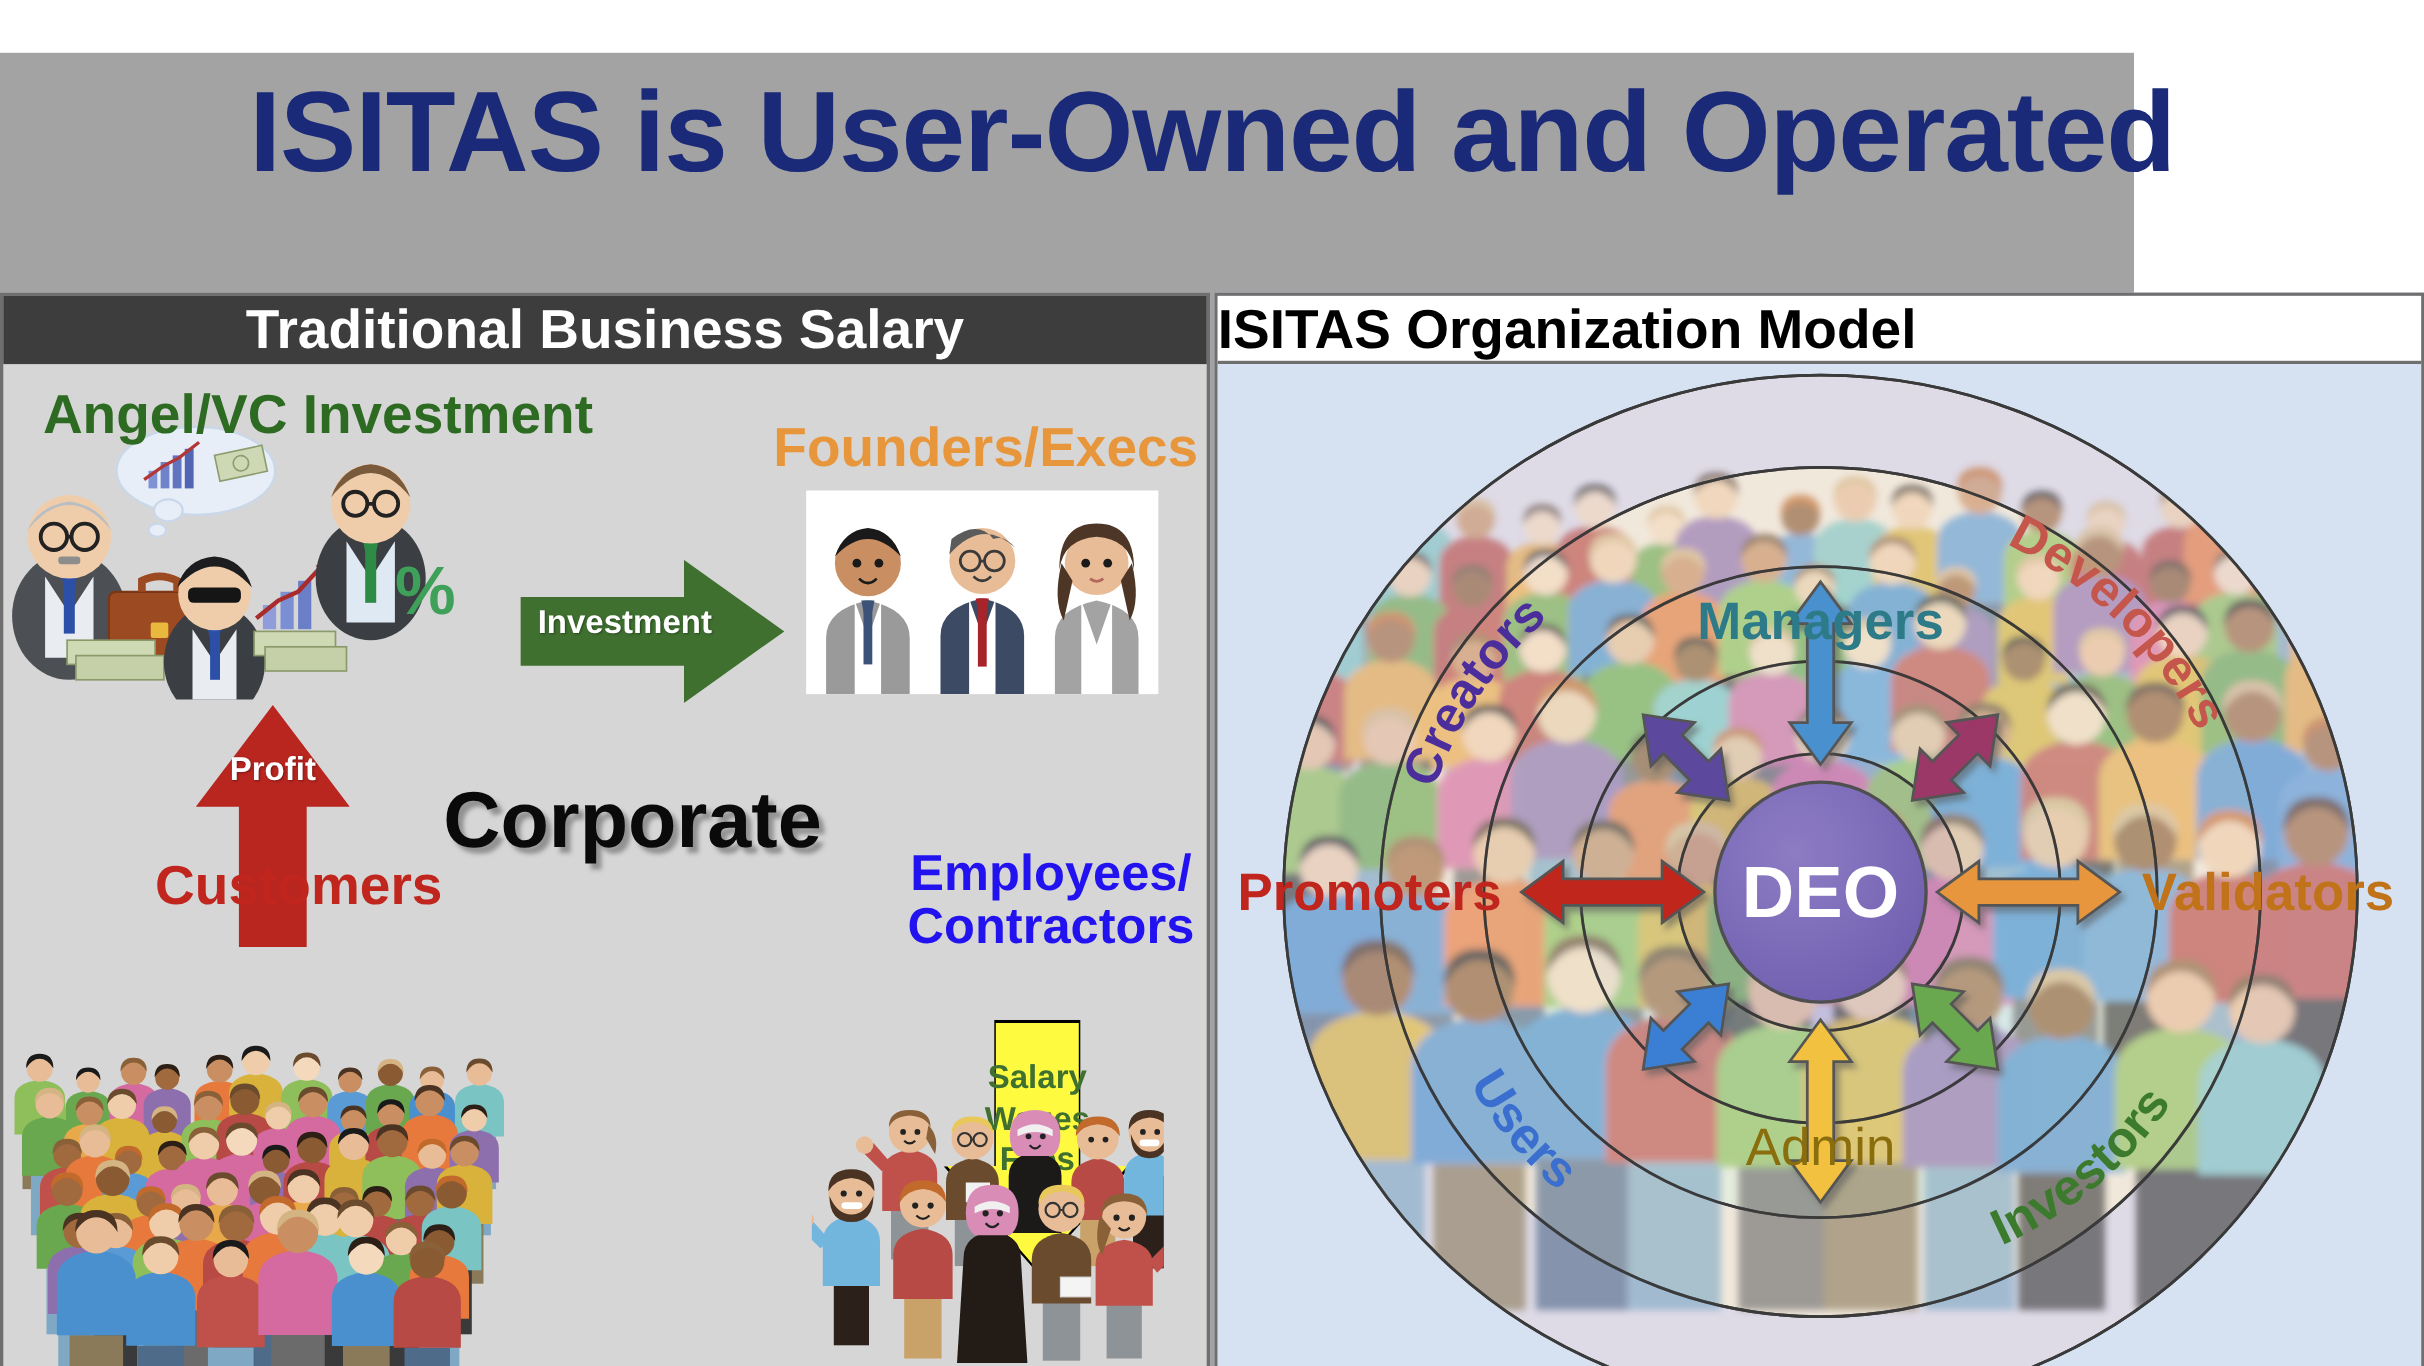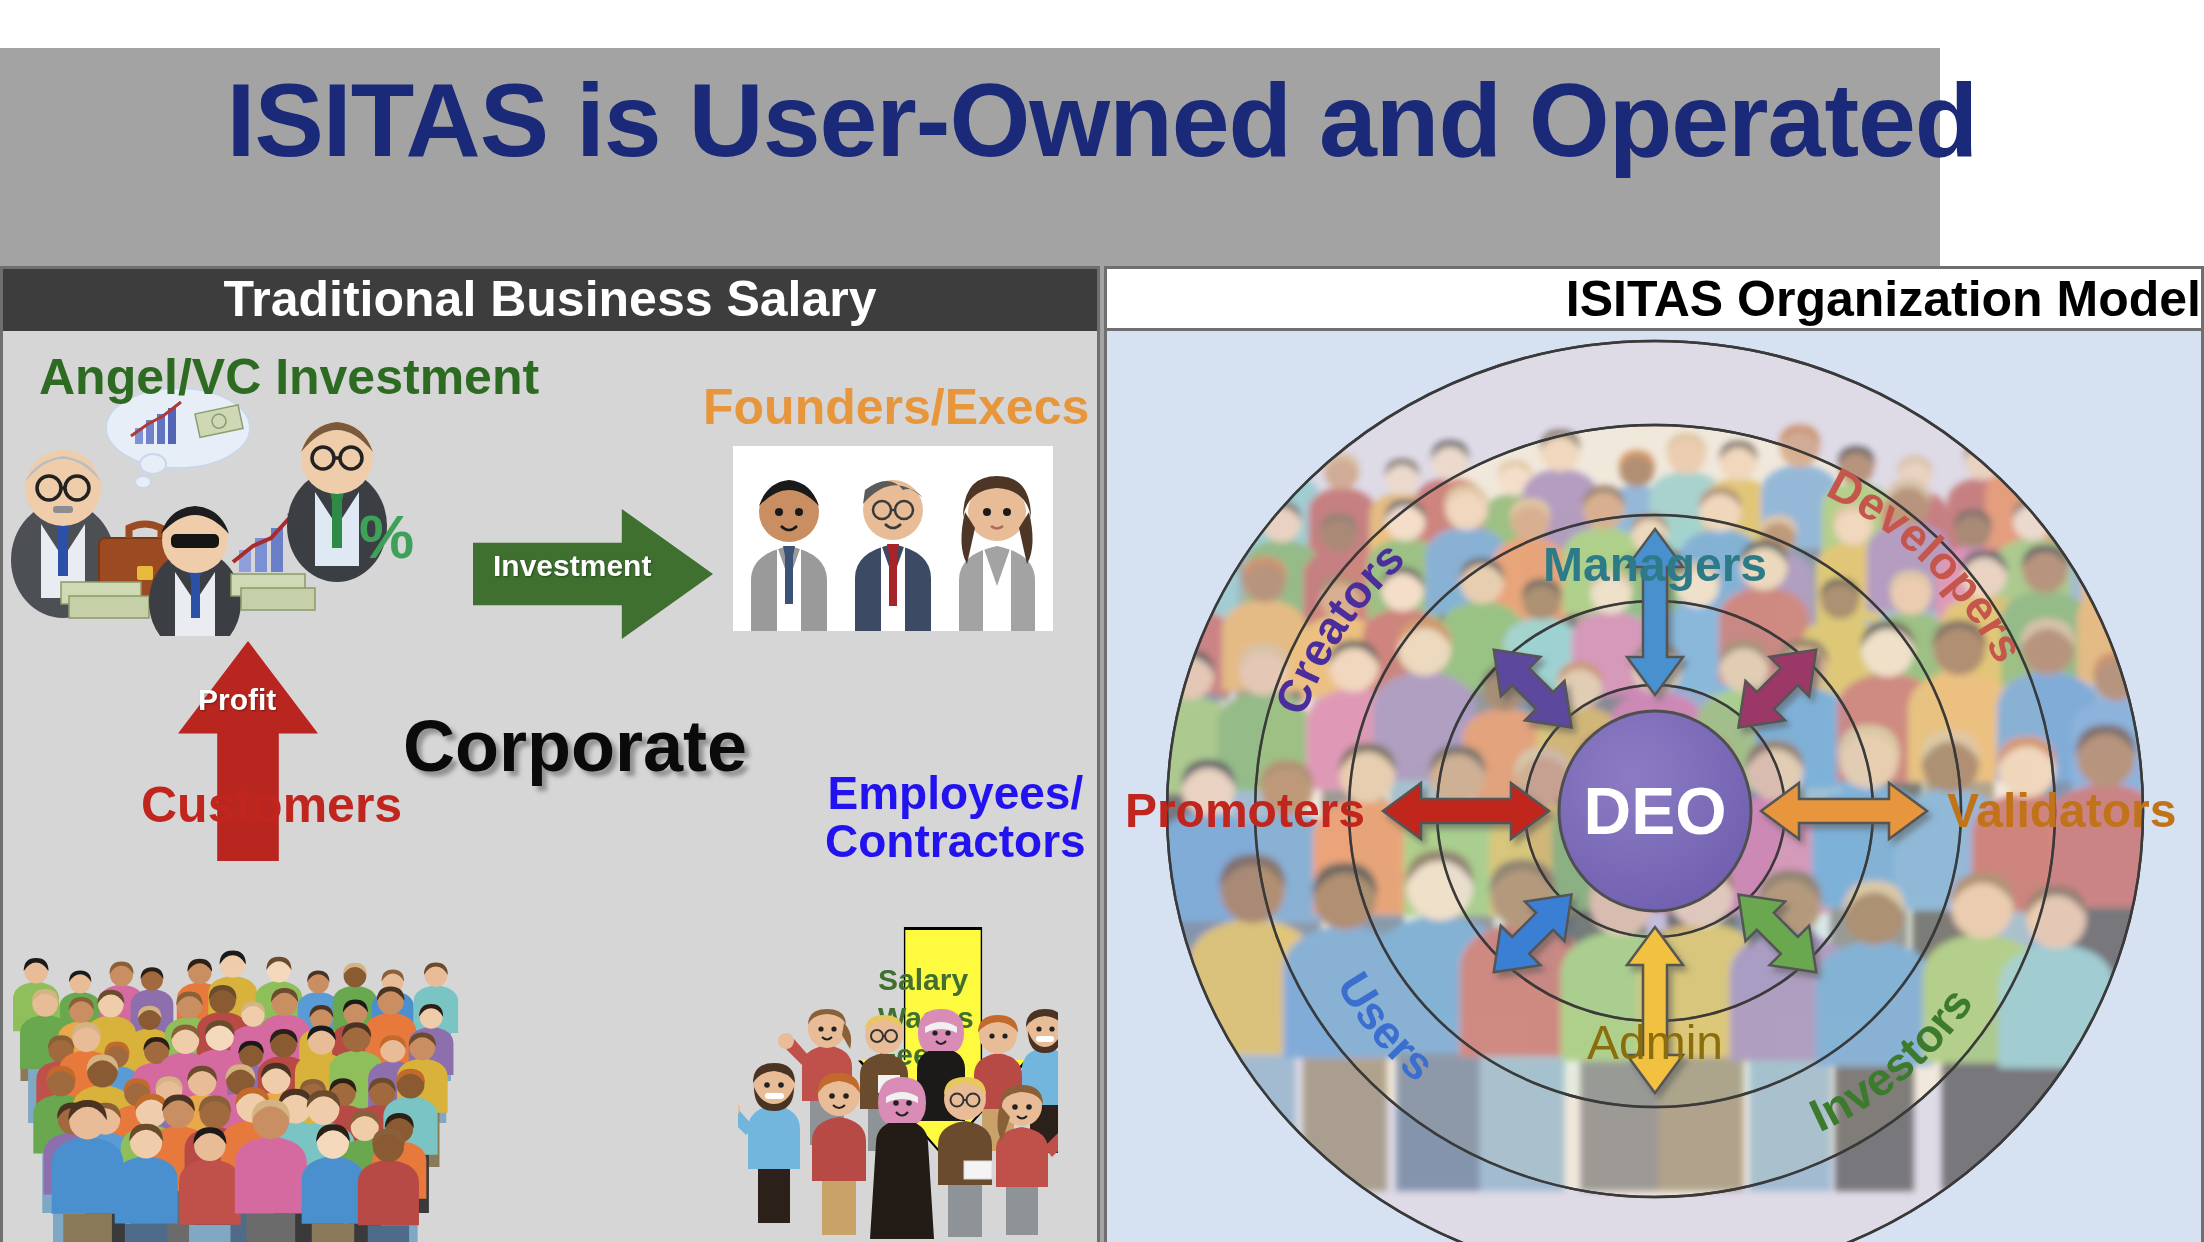--- a/index.html
+++ b/index.html
@@ -30,39 +30,39 @@
     box-sizing:border-box;
   }
   #panel-left-body{position:absolute;left:0;top:62px;width:100%;height:959px;overflow:hidden;}
 
   #panel-right{
     position:absolute;left:1104px;top:218px;width:1100px;height:1024px;
     border:3px solid #6f6f6f;box-sizing:border-box;background:#d6e2f2;
   }
   #panel-right-header{
     position:absolute;left:0;top:0;width:100%;height:62px;
-    background:#ffffff;color:#000000;text-align:right;
+    background:#ffffff;color:#000000;text-align:left;
     font-size:50px;font-weight:bold;line-height:60px;white-space:nowrap;
     border-bottom:3px solid #6f6f6f;box-sizing:border-box;
   }
   #panel-right-body{position:absolute;left:0;top:62px;width:100%;height:959px;overflow:hidden;background:#d6e2f2;}
 
   
   .lbl{position:absolute;font-weight:bold;white-space:nowrap;line-height:1.05;}
   #lbl-angel{left:36px;top:20px;font-size:50px;color:#2e6b22;}
   #lbl-founders{left:700px;top:50px;font-size:50px;color:#e8963c;}
   #lbl-customers{left:138px;top:448px;font-size:50px;color:#c0261d;}
   #lbl-corporate{left:400px;top:378px;font-size:72px;color:#0a0a0a;
       text-shadow:5px 5px 4px rgba(90,90,90,.55);}
   #lbl-employees{left:822px;top:438px;font-size:46px;color:#2212f0;text-align:center;}
   #lbl-employees span{display:block;}
 
   
-  .arrow-label{position:absolute;color:#fff;font-weight:bold;text-align:left;
-      white-space:nowrap;text-shadow:1px 1px 2px rgba(0,0,0,.35);padding-left:20px;}
+  .arrow-label{position:absolute;color:#fff;font-weight:bold;text-align:center;
+      white-space:nowrap;text-shadow:1px 1px 2px rgba(0,0,0,.35);}
 
   #arrow-investment{
     position:absolute;left:470px;top:178px;width:240px;height:130px;
     background:#3f7030;
     clip-path:polygon(0% 26%, 62% 26%, 62% 0%, 100% 50%, 62% 100%, 62% 74%, 0% 74%);
     filter:drop-shadow(3px 4px 1px rgba(80,80,80,.75));
   }
   #arrow-investment-label{left:470px;top:218px;width:190px;font-size:30px;}
 
   #arrow-profit{

